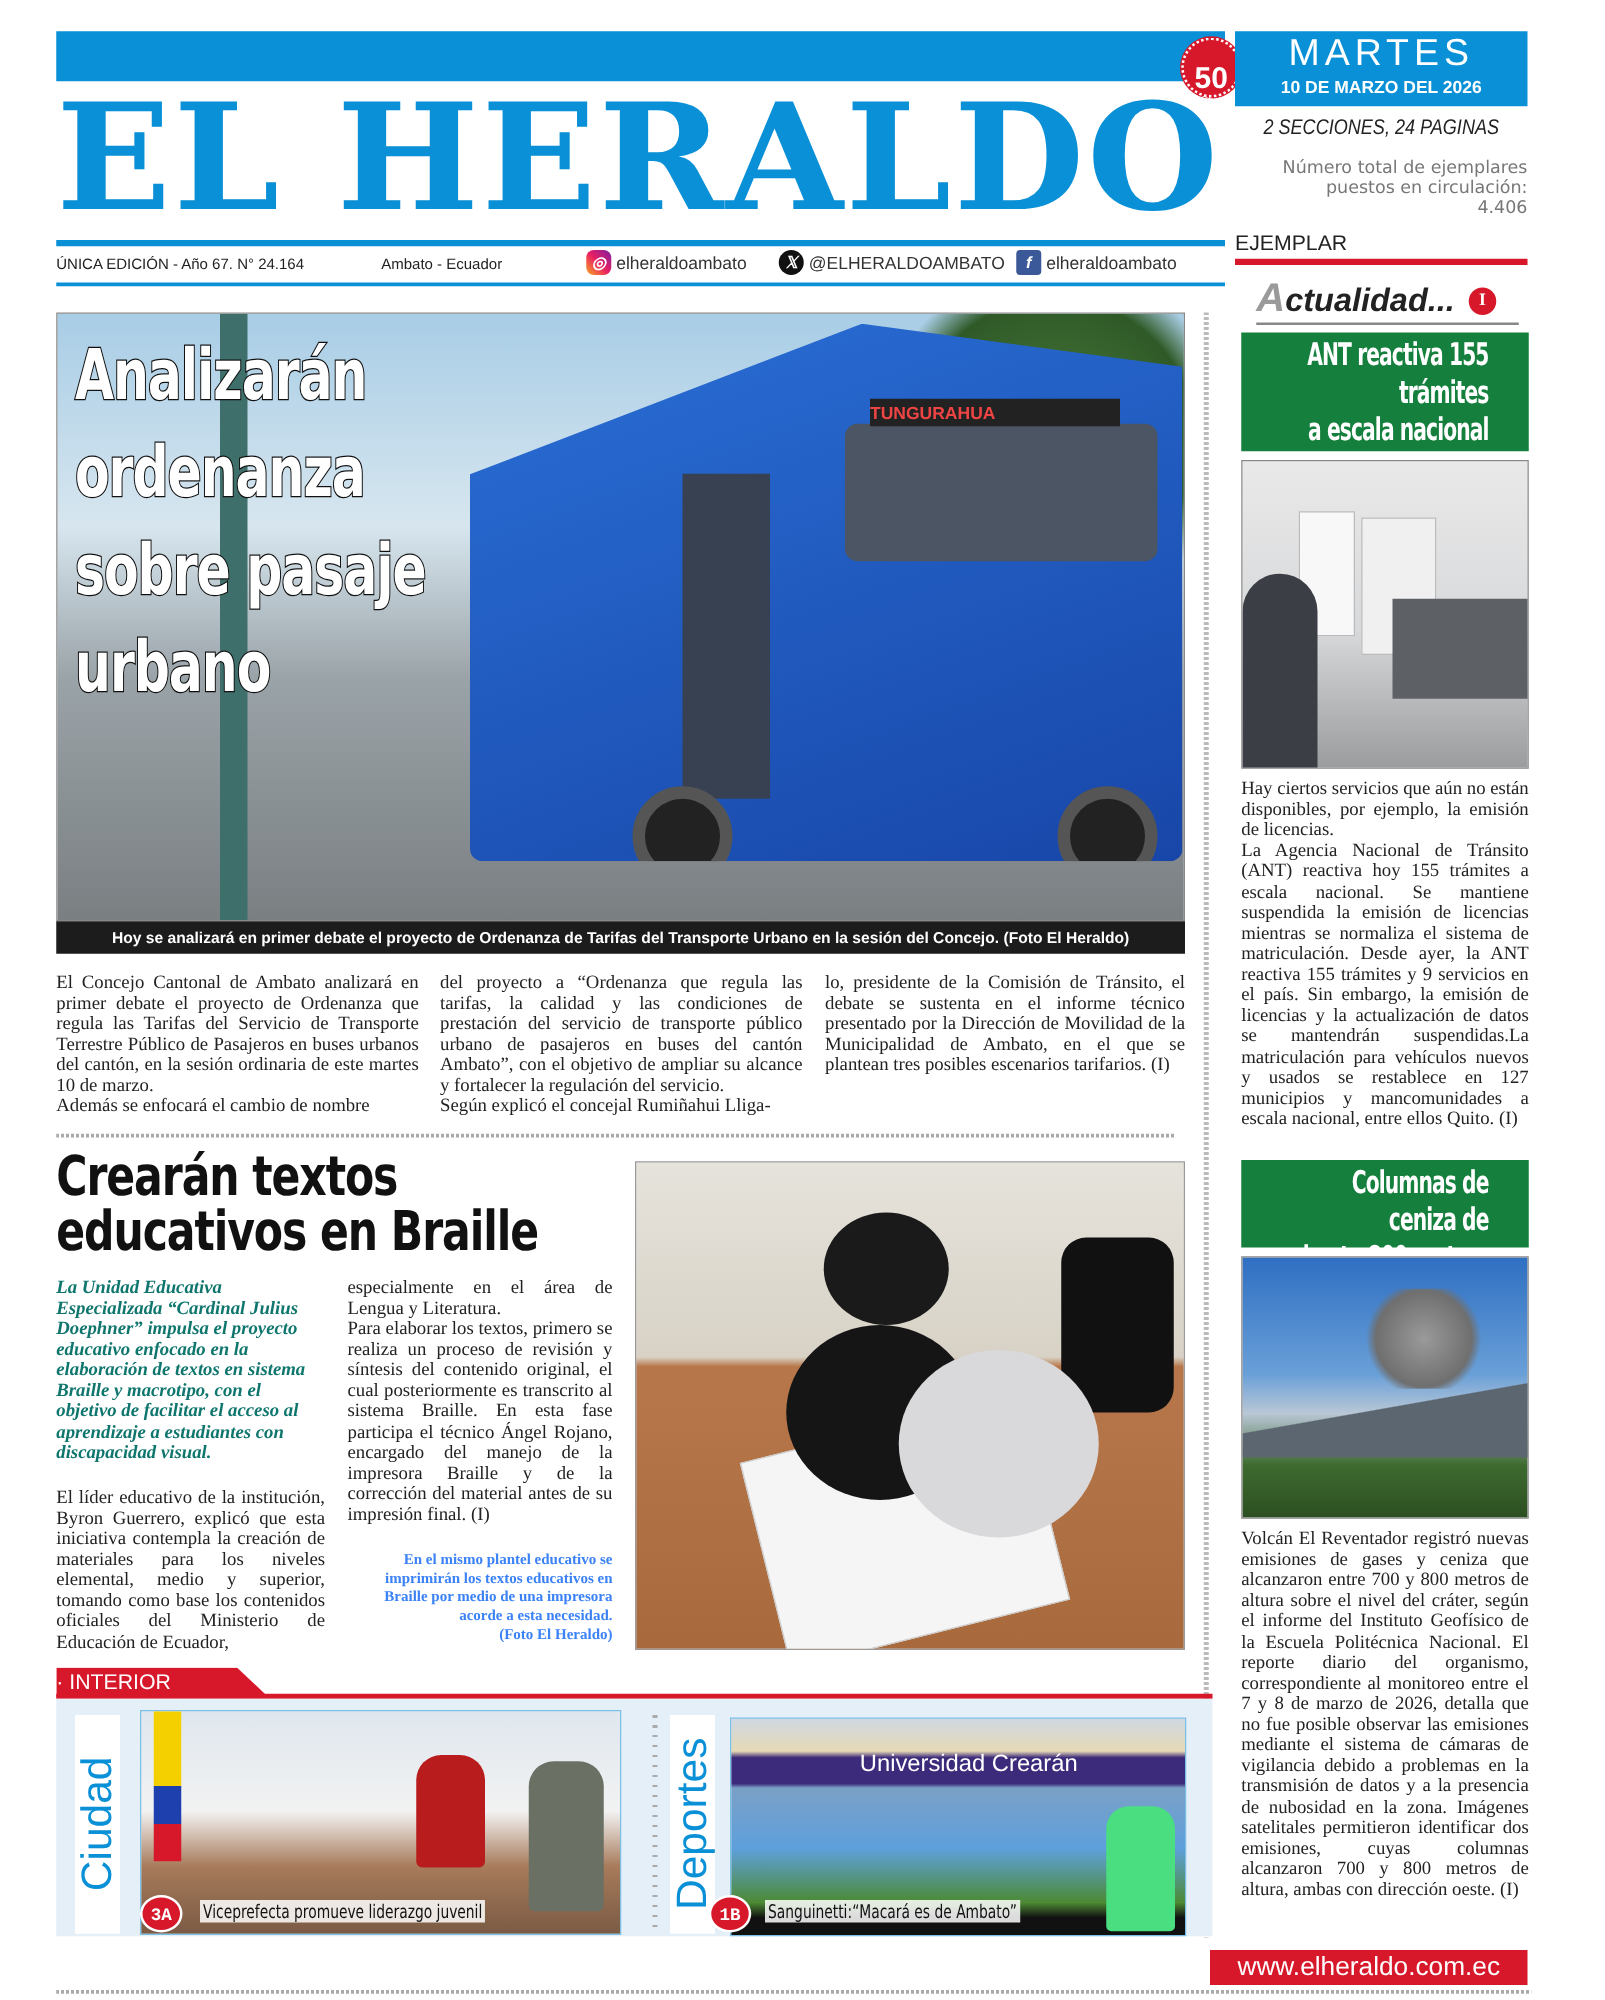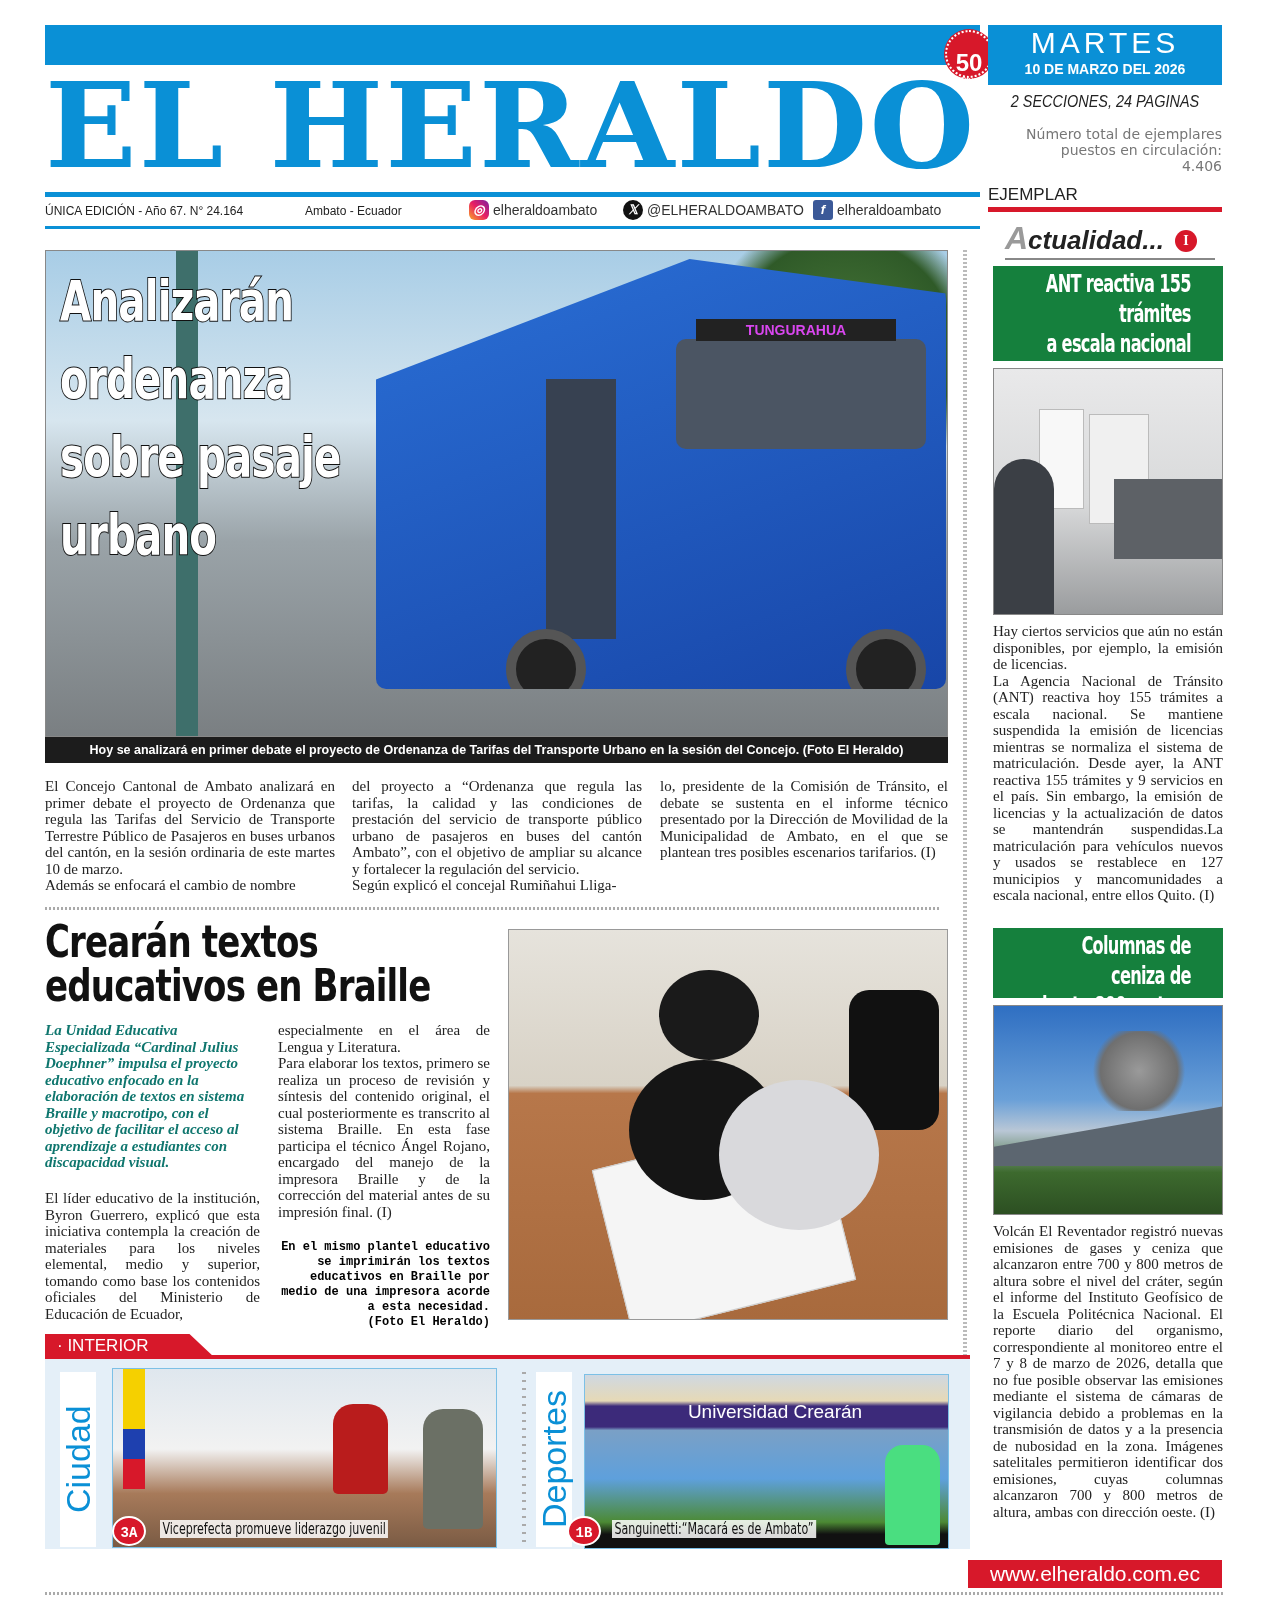--- a/index.html
+++ b/index.html
@@ -31,38 +31,38 @@
   #actual{left:1005px;top:220px;font-family:"Liberation Sans",sans-serif;font-style:italic;font-weight:bold;font-size:26px;color:#222}
   #actual .A{color:#9a9a9a;font-size:32px}
   #actbadge{left:1175px;top:230px;width:22px;height:22px;border-radius:50%;background:#d7182a;color:#fff;text-align:center;font-size:14px;font-weight:bold;line-height:22px}
   #actline{left:1005px;top:258px;width:210px;height:2px;background:#888}
   .vsep{width:4px;background:repeating-linear-gradient(#bbb 0 2px,#fff 2px 4px)}
   .hsep{height:3px;background:repeating-linear-gradient(90deg,#aaa 0 2px,#fff 2px 4px)}
   
   #leadphoto{left:45px;top:250px;width:903px;height:487px;overflow:hidden;background:linear-gradient(180deg,#a8cde6 0%,#d7e6ef 35%,#9aa3a8 60%,#7a7f82 100%);border:1px solid #888}
   .bus{position:absolute;left:330px;top:8px;width:570px;height:430px;background:linear-gradient(160deg,#2a6fd6,#1846a8);border-radius:40px 40px 10px 10px;clip-path:polygon(0 28%,55% 0,100% 8%,100% 100%,0 100%)}
   .bus .win{position:absolute;left:300px;top:80px;width:250px;height:110px;background:#4b5563;border-radius:10px}
-  .bus .sign{position:absolute;left:320px;top:60px;width:200px;height:22px;background:#222;color:#d946ef;font-family:"Liberation Sans",sans-serif;font-size:14px;font-weight:bold;text-align:center;line-height:22px}
+  .bus .sign{position:absolute;left:320px;top:60px;width:200px;height:22px;background:#222;color:#ef4444;font-family:"Liberation Sans",sans-serif;font-size:14px;font-weight:bold;text-align:left;line-height:22px}
   .bus .door{position:absolute;left:170px;top:120px;width:70px;height:260px;background:#374151}
   .bus .wheel{position:absolute;width:80px;height:80px;border-radius:50%;background:#222;border:10px solid #555;top:370px}
   .pole{position:absolute;left:130px;top:0;width:22px;height:487px;background:#3e6f6b}
   .tree{position:absolute;left:640px;top:0;width:263px;height:200px;background:radial-gradient(circle at 60% 50%,#4a7a3a,#2f5a28 60%,transparent 75%)}
   #leadtitle{left:60px;top:262px;font-family:"DejaVu Sans Condensed","DejaVu Sans",sans-serif;font-weight:bold;font-size:56px;line-height:78px;color:#fff;-webkit-text-stroke:2px #111;paint-order:stroke fill;transform:scaleX(.8);transform-origin:left top;white-space:pre-line;letter-spacing:-1px}
   #leadcap{left:45px;top:737px;width:903px;height:26px;background:#1c1c1c;color:#fff;font-family:"Liberation Sans",sans-serif;font-weight:bold;font-size:12.5px;text-align:center;line-height:26px;white-space:nowrap}
   .col{position:absolute;font-family:"Liberation Serif",serif;font-size:15px;line-height:16.5px;text-align:justify;color:#222}
   
   #brtitle{left:45px;top:920px;font-family:"DejaVu Sans Condensed","DejaVu Sans",sans-serif;font-weight:bold;font-size:44px;line-height:44px;color:#111;transform:scaleX(.86);transform-origin:left top;white-space:pre-line;letter-spacing:-1px}
   #brlead{left:45px;top:1022px;width:215px;font-style:italic;font-weight:bold;font-size:15px;line-height:16.5px;text-align:left;color:#0f766e}
   #brphoto{left:508px;top:929px;width:440px;height:391px;overflow:hidden;background:linear-gradient(180deg,#e6e3dc 0%,#d8d2c6 40%,#b7774a 42%,#a86a3d 100%);border:1px solid #999}
   .chair{position:absolute;left:340px;top:60px;width:90px;height:140px;background:#111;border-radius:20px}
   .kid{position:absolute;border-radius:50%}
   .book{position:absolute;left:100px;top:210px;width:230px;height:170px;background:#f5f5f5;transform:rotate(-14deg);border:1px solid #ccc}
-  #brcap{left:280px;top:1240px;width:210px;font-family:Liberation Mono, monospace;font-weight:bold;font-size:12px;line-height:15px;text-align:right;color:#000000}
-  
-  #intertab{left:45px;top:1334px;width:170px;height:24px;background:#d7182a;color:#fff;font-family:"Liberation Sans",sans-serif;font-size:17px;line-height:24px;padding-left:12px;clip-path:polygon(0 0,85% 0,100% 100%,0 100%)}
+  #brcap{left:280px;top:1240px;width:210px;font-family:Liberation Serif, serif;font-weight:bold;font-size:12px;line-height:15px;text-align:right;color:#3b82f6}
+  
+  #intertab{left:45px;top:1334px;width:170px;height:24px;background:#d7182a;color:#fff;font-family:"Liberation Sans",sans-serif;font-size:17px;line-height:24px;clip-path:polygon(0 0,85% 0,100% 100%,0 100%)}
   #interline{left:45px;top:1355px;width:925px;height:4px;background:#d7182a}
   #interbox{left:45px;top:1359px;width:925px;height:190px;background:#e4eff8}
   .vlab{position:absolute;width:36px;background:#fff;color:#0a90d6;font-family:"Liberation Sans",sans-serif;font-size:34px;writing-mode:vertical-rl;transform:rotate(180deg);text-align:center;line-height:36px}
   .thumb{position:absolute;overflow:hidden;border:1px solid #7cc0e6}
   .pagebadge{position:absolute;width:34px;height:30px;border-radius:50%;background:#d7182a;color:#fff;font-family:Liberation Mono, monospace;font-weight:bold;font-size:14px;text-align:center;line-height:30px;border:2px solid #fff}
   .thumbcap{position:absolute;font-family:"DejaVu Sans Condensed","DejaVu Sans",sans-serif;font-size:15px;color:#111;background:rgba(255,255,255,.85);padding:0 3px;transform:scaleX(.82);transform-origin:left;white-space:nowrap}
   
   .redhead{position:absolute;background:#15803d;color:#fff;text-align:right;font-family:"DejaVu Sans Condensed","DejaVu Sans",sans-serif;font-weight:bold;font-size:25px;line-height:30px;letter-spacing:-1px;white-space:pre-line}
   .redhead span{display:inline-block;transform:scaleX(.72)}
   #antphoto{left:993px;top:368px;width:230px;height:247px;overflow:hidden;background:linear-gradient(180deg,#e9e9ea 0%,#d8d9da 55%,#9a9c9e 100%);border:1px solid #888}

